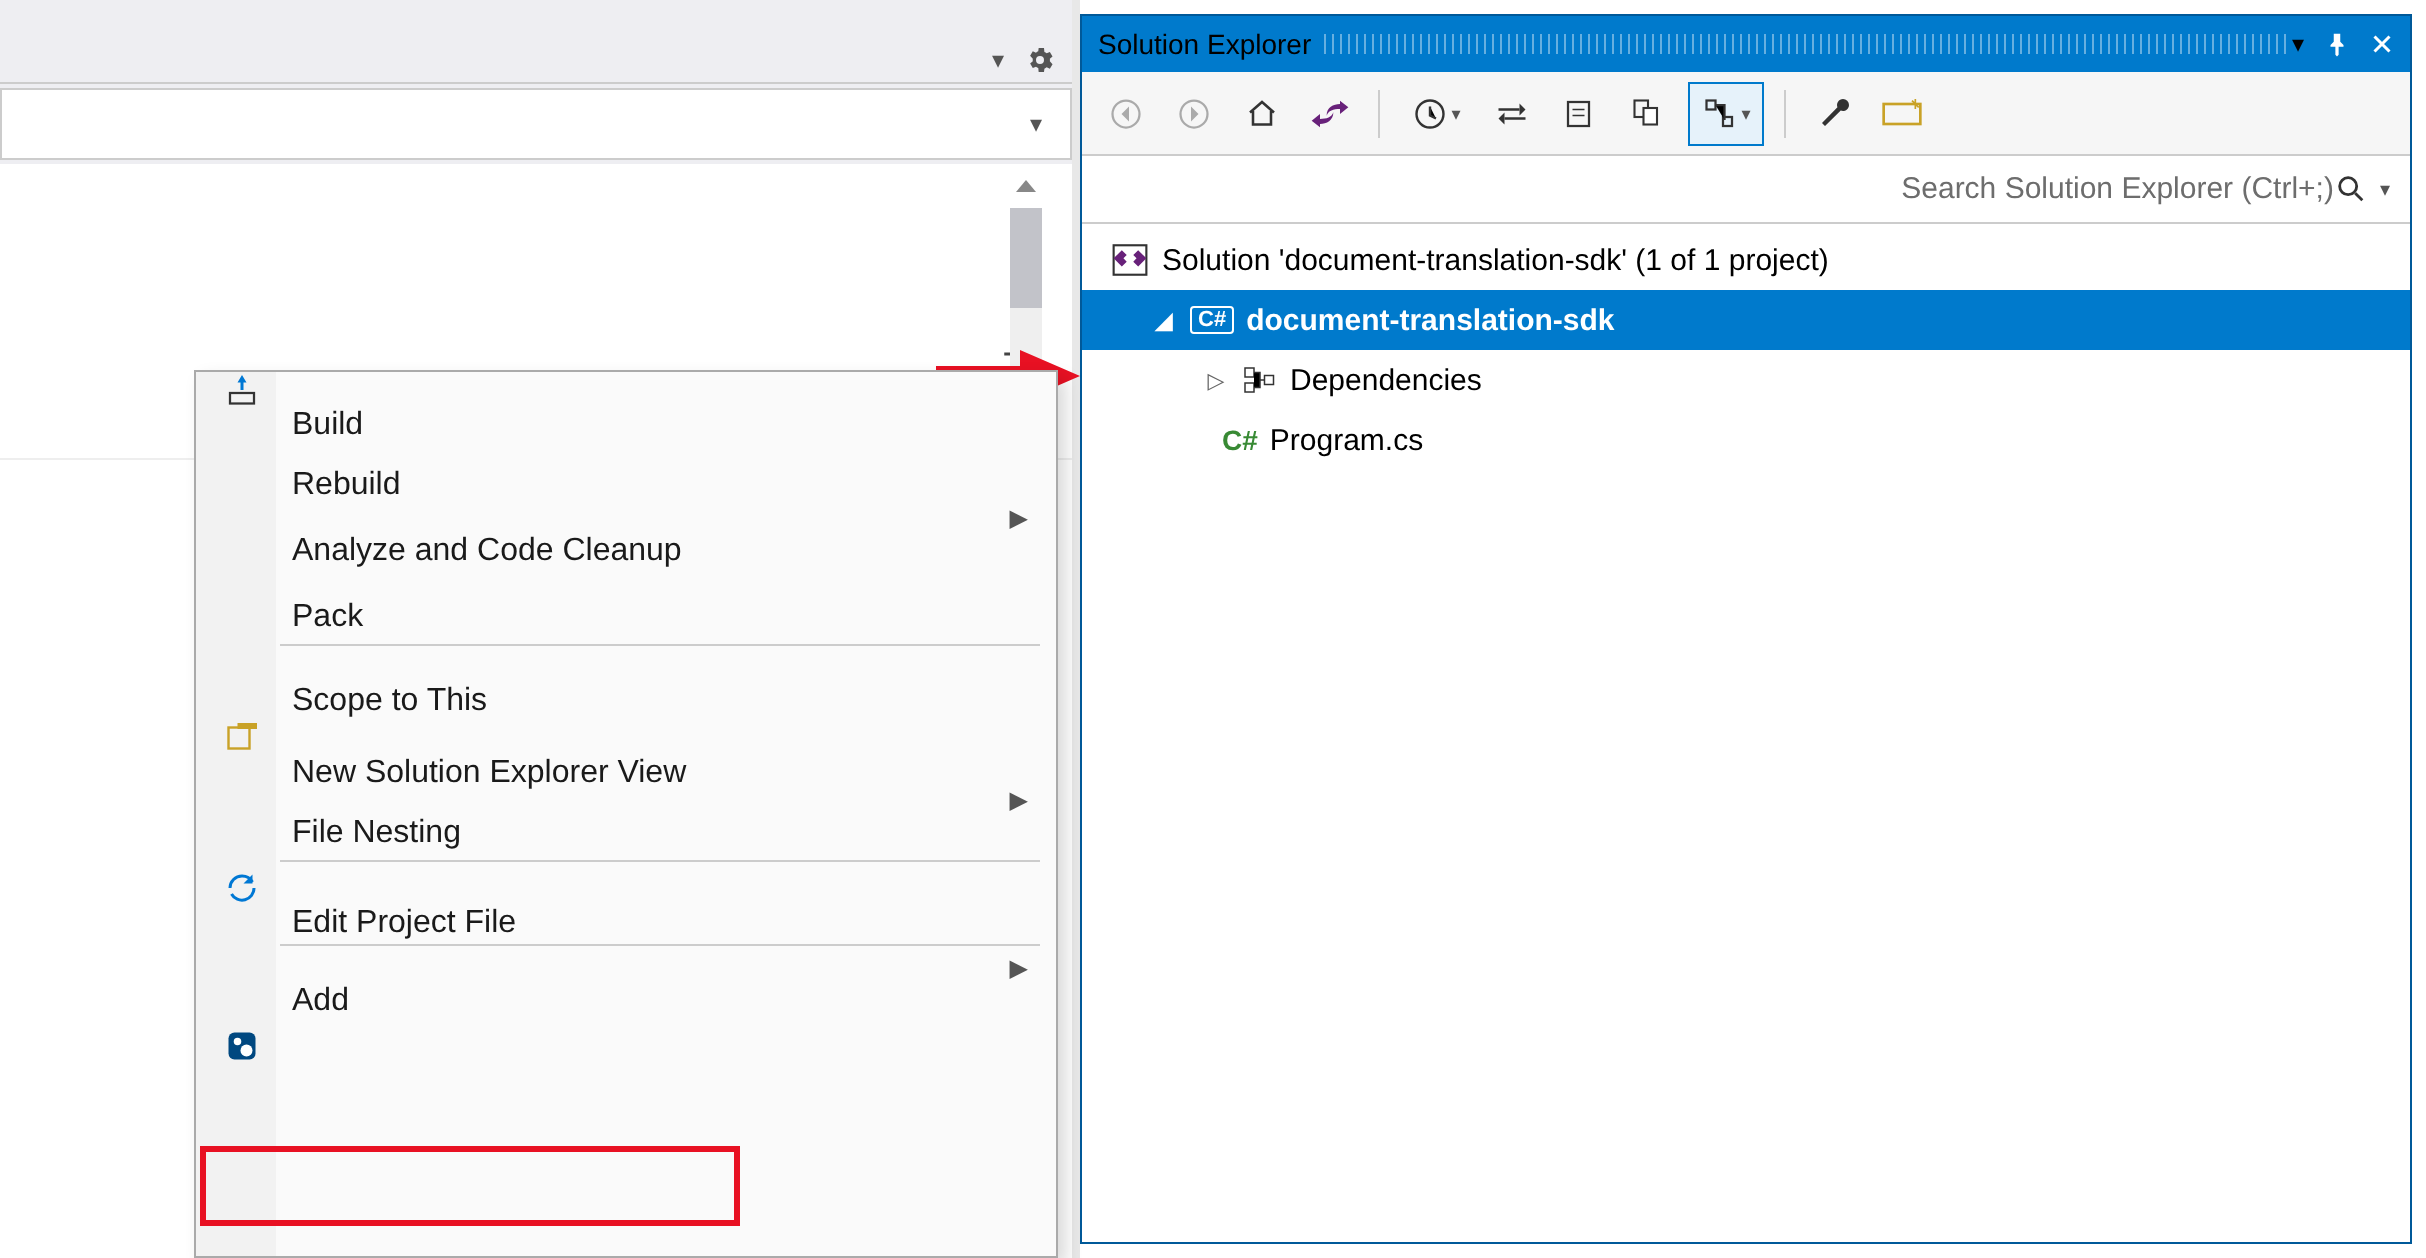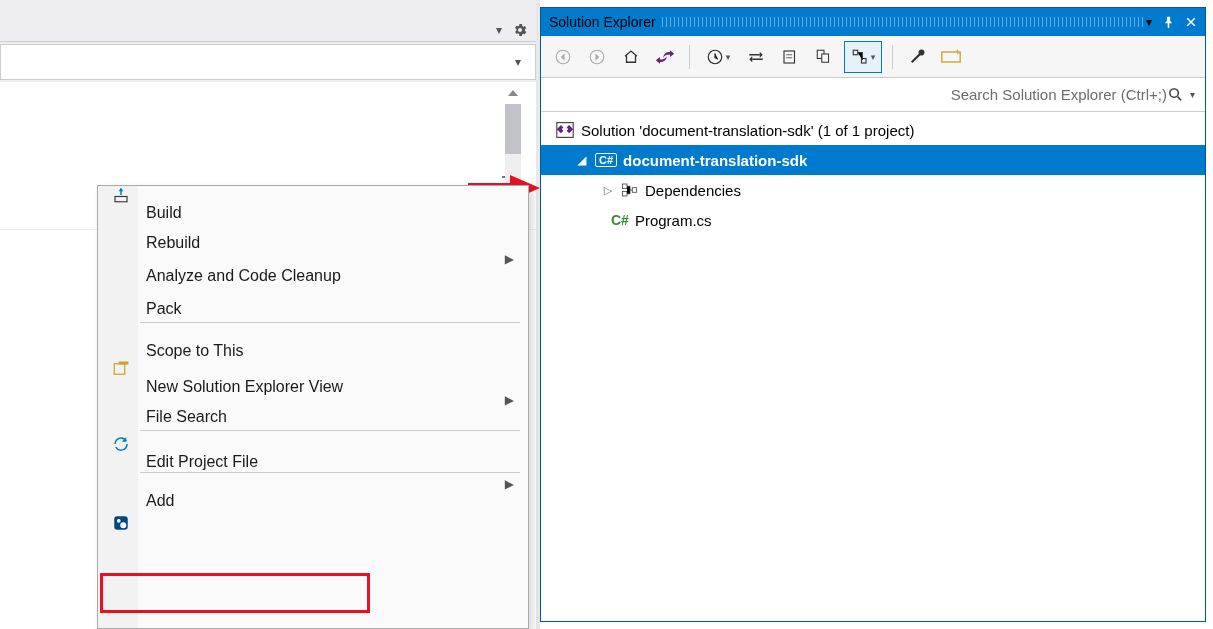--- a/index.html
+++ b/index.html
@@ -340,21 +340,21 @@
         <span class="ctx-icon-slot">
           <svg width="18" height="18" viewBox="0 0 24 24">
             <rect x="3" y="5" width="14" height="14" fill="none" stroke="#c9a227" stroke-width="1.6"></rect>
             <rect x="9" y="2" width="13" height="4" fill="#c9a227"></rect>
           </svg>
         </span>
         <span class="lbl">New Solution Explorer View</span>
       </div>
       <div class="ctx-row">
         <span class="ctx-icon-slot"></span>
-        <span class="lbl">File Search</span>
+        <span class="lbl">File Nesting</span>
         <span class="sub">▶</span>
       </div>
       <div class="ctx-sep"></div>
       <div class="ctx-row">
         <span class="ctx-icon-slot">
           <svg width="18" height="18" viewBox="0 0 24 24">
             <path fill="none" stroke="#0078d4" stroke-width="2" d="M4 12a8 8 0 018-8 8 8 0 017 4M20 12a8 8 0 01-15 4"></path>
             <path fill="#0078d4" d="M19 3v6h-6z"></path>
           </svg>
         </span>

